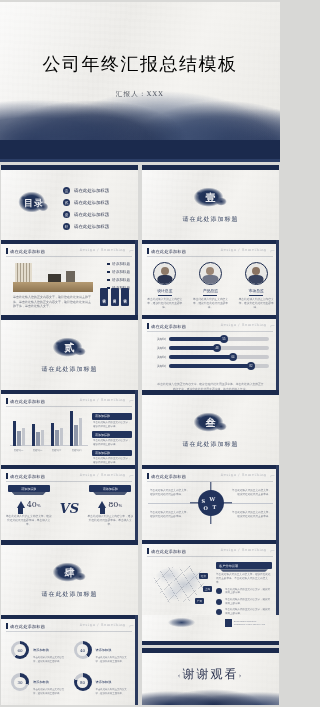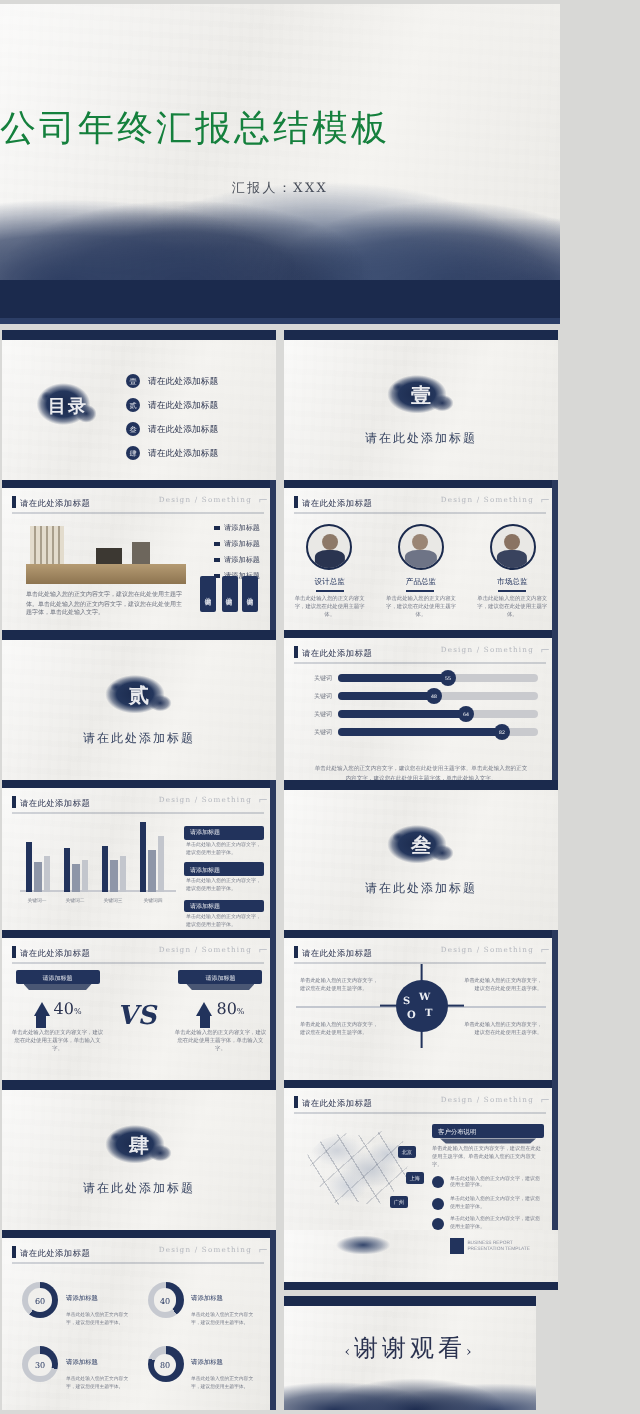--- a/index.html
+++ b/index.html
@@ -37,22 +37,22 @@
       radial-gradient(45% 95% at 33% 100%, #1b2a4d 0%, rgba(27,42,77,.7) 45%, rgba(27,42,77,0) 75%),
       radial-gradient(55% 120% at 58% 100%, #32456b 0%, rgba(50,69,107,.6) 40%, rgba(50,69,107,0) 73%),
       radial-gradient(40% 90% at 80% 100%, #1f2f54 0%, rgba(31,47,84,.65) 45%, rgba(31,47,84,0) 78%),
       radial-gradient(70% 70% at 95% 100%, #46567a 0%, rgba(70,86,122,.45) 50%, rgba(70,86,122,0) 80%);
     filter:blur(.3px);
     opacity:.95;
   }
   .cover-band{position:absolute;left:0;right:0;bottom:0;height:22px;background:#1b2a4d;}
   .cover-band:after{content:"";position:absolute;left:0;right:0;bottom:0;height:3px;background:#2c3e66;}
   .cover-title{
-    position:absolute;left:0;right:0;top:50px;text-align:left;
-    font-size:18px;letter-spacing:1.5px;color:#15803d;
+    position:absolute;left:0;right:0;top:50px;text-align:center;
+    font-size:18px;letter-spacing:1.5px;color:#000000;
     font-family:"DejaVu Serif", serif;font-weight:400;
   }
   .cover-sub{
     position:absolute;left:0;right:0;top:88px;text-align:center;
     font-size:6.5px;letter-spacing:1.2px;color:#4a4f59;
     font-family:"DejaVu Serif", serif;
   }
 
   
   .sl{width:137px;height:85px;}
@@ -208,21 +208,21 @@
   
   .donuts{position:absolute;left:10px;right:10px;top:22px;display:grid;grid-template-columns:1fr 1fr;gap:6px 8px;}
   .dn-row{display:flex;align-items:center;gap:4px;}
   .dn{width:18px;height:18px;border-radius:50%;position:relative;flex:0 0 auto;}
   .dn .hole{position:absolute;inset:3.2px;border-radius:50%;background:#f0efec;}
   .dn .val{position:absolute;inset:0;display:flex;align-items:center;justify-content:center;font-size:4px;color:#22335c;font-family:"DejaVu Serif",serif;}
   .dn-t{font-size:3.2px;color:#22335c;}
   .dn-d{font-size:2.4px;line-height:1.5;color:#797e8b;margin-top:1px;}
 
   
-  #thanks{left:142px;top:648px;width:126px;height:57px;}
+  #thanks{left:142px;top:648px;width:137px;height:57px;}
   .thx{position:absolute;left:0;right:0;top:18px;text-align:center;font-size:12px;letter-spacing:2px;color:#2b3350;font-family:"DejaVu Serif",serif;}
   .thx-ink{position:absolute;left:0;right:0;bottom:0;height:18px;
     background:
       radial-gradient(50% 100% at 20% 100%, #243459 0%, rgba(36,52,89,.6) 45%, rgba(36,52,89,0) 78%),
       radial-gradient(45% 110% at 52% 100%, #1b2a4d 0%, rgba(27,42,77,.55) 45%, rgba(27,42,77,0) 80%),
       radial-gradient(55% 90% at 84% 100%, #3a4a6e 0%, rgba(58,74,110,.5) 50%, rgba(58,74,110,0) 82%);
   }
   .logo-badge{position:absolute;right:14px;top:4px;display:flex;align-items:center;gap:2px;}
   .lb-sq{width:7px;height:8px;background:#22335c;}
   .lb-t{font-size:2.4px;color:#8d92a0;line-height:1.3;}

